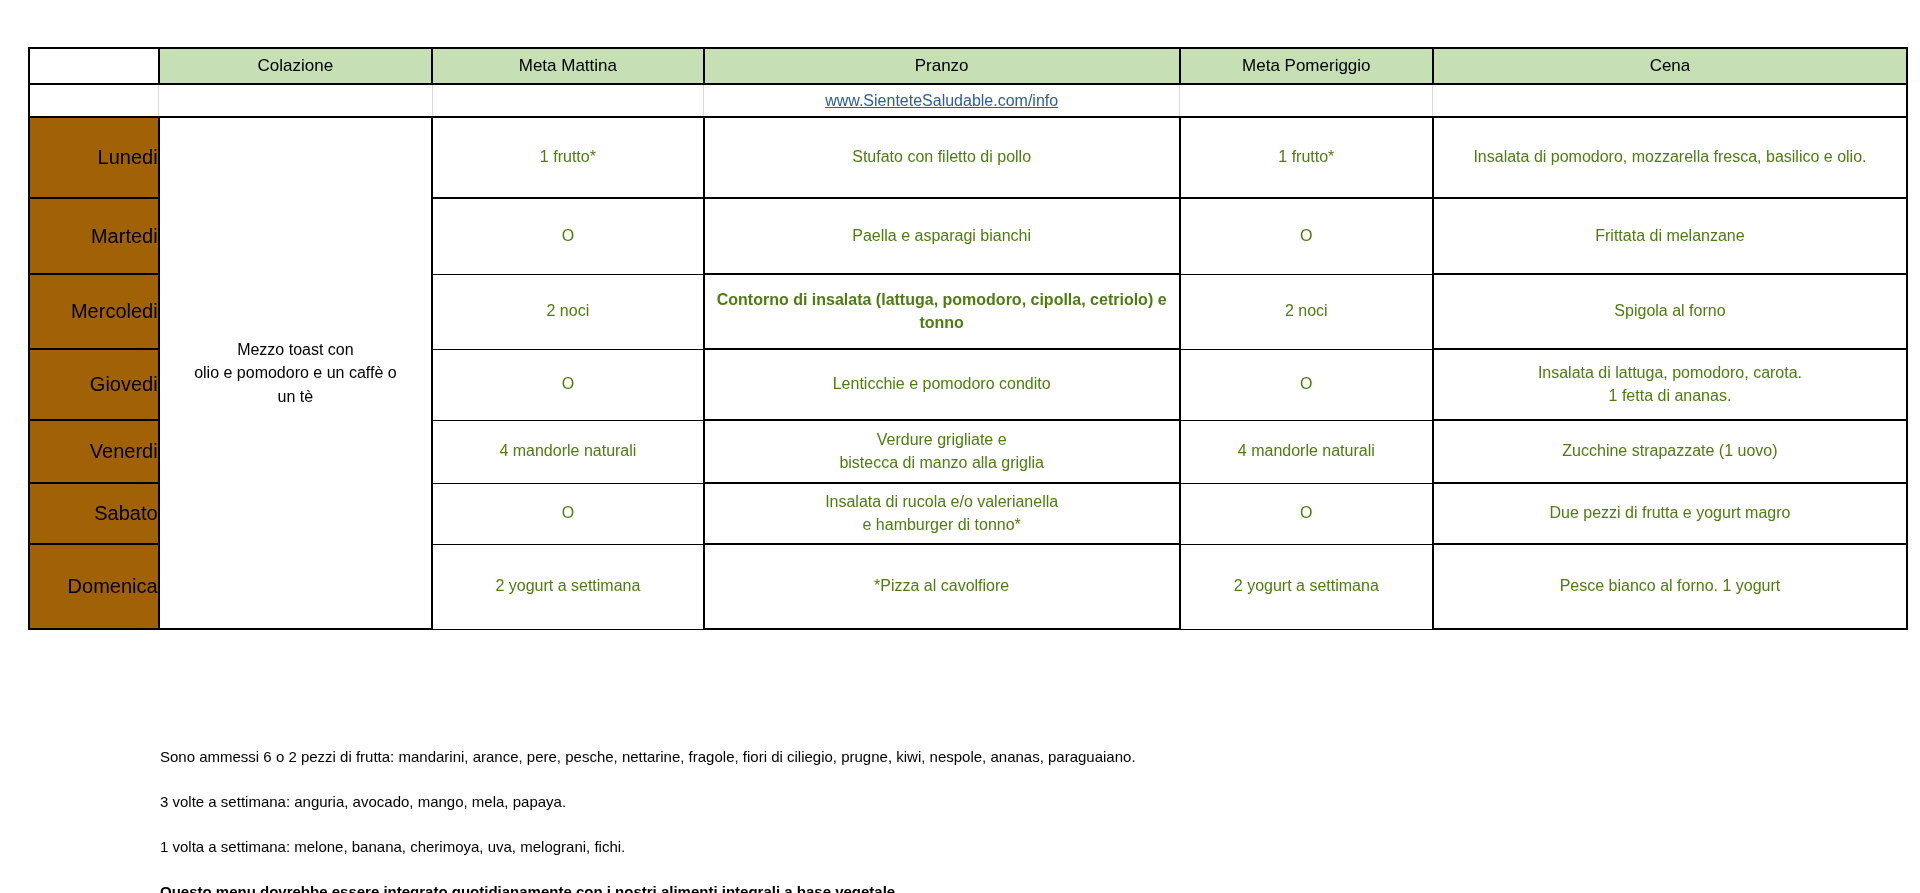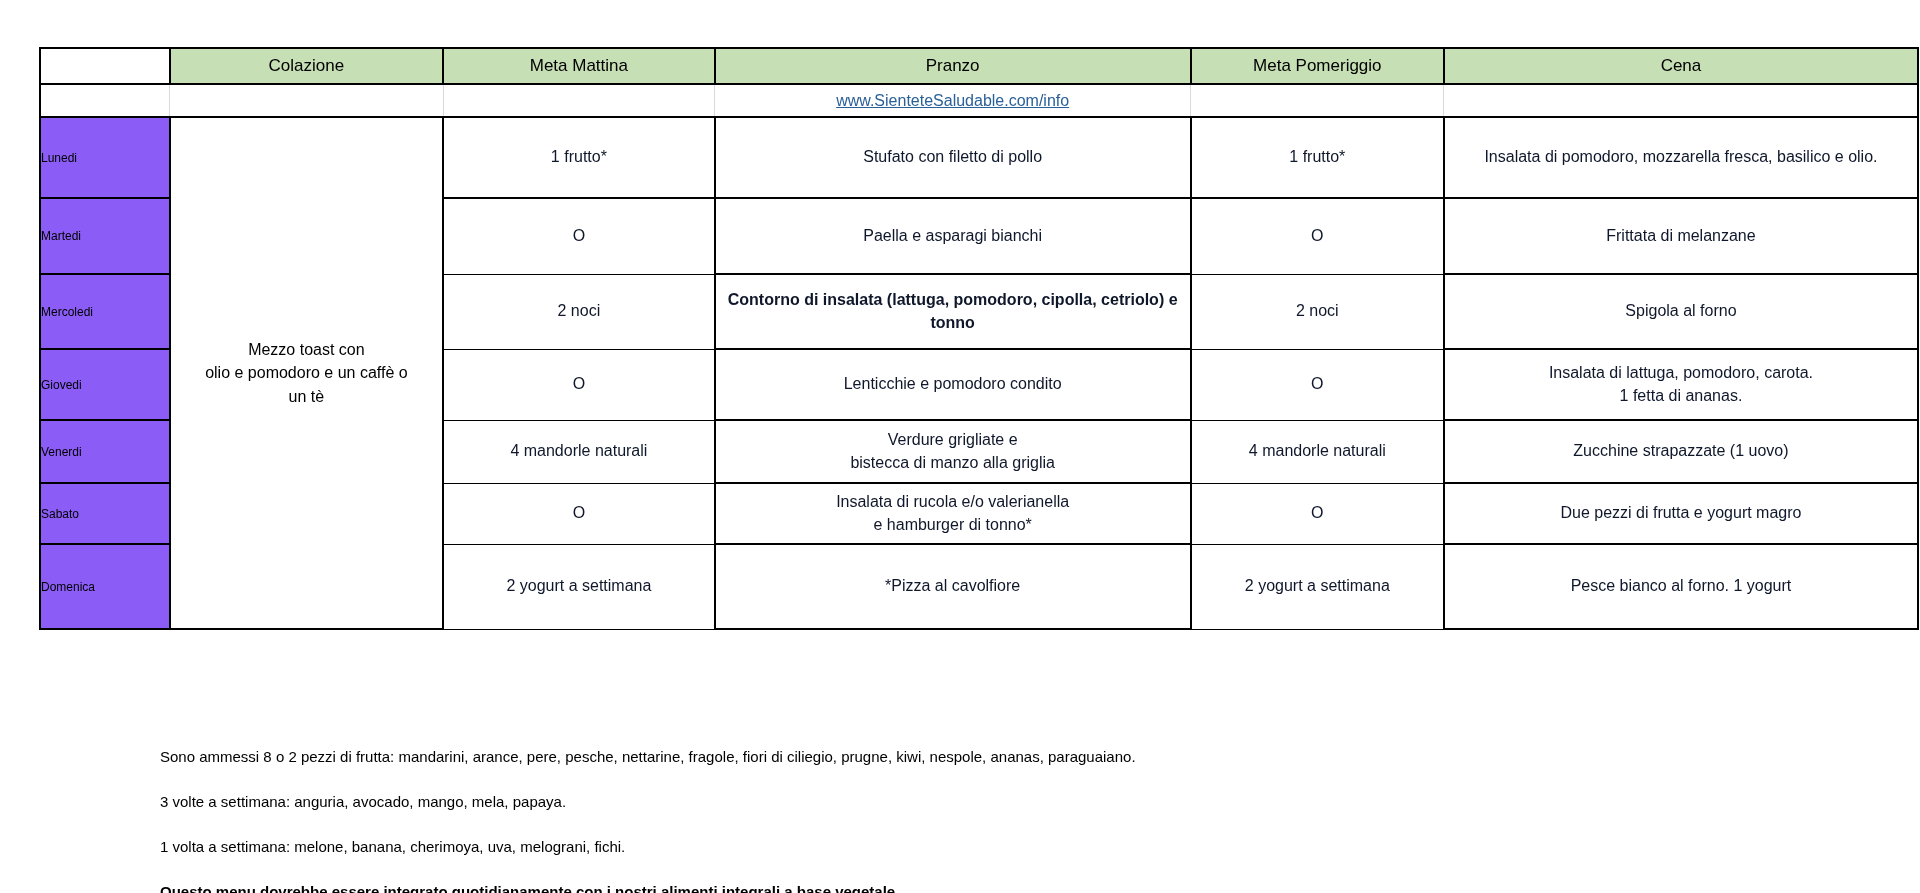--- a/index.html
+++ b/index.html
@@ -14,21 +14,21 @@
   .page {
     position: relative;
     width: 1920px;
     height: 893px;
     background: #ffffff;
   }
 
   
   .menu-table {
     position: absolute;
-    left: 39px;
+    left: 28px;
     top: 47px;
     width: 1880px;
     border-collapse: collapse;
     table-layout: fixed;
   }
   .menu-table td, .menu-table th {
     padding: 0;
     margin: 0;
     vertical-align: middle;
     font-weight: normal;
@@ -82,27 +82,27 @@
   }
   .site-link {
     font-size: 16px;
     color: #2a6099;
     text-decoration: underline;
     cursor: pointer;
   }
 
   
   .day-cell {
-    background: #8b5cf6;
+    background: #a16207;
     border: 2px solid #000000;
     vertical-align: bottom;
-    text-align: left;
+    text-align: right;
     padding-left: 8px;
     padding-bottom: 3px;
-    font-size: 12px;
+    font-size: 20px;
     font-weight: bold;
     color: #000000;
   }
 
   
   .colazione-cell {
     background: #ffffff;
     border: 2px solid #000000;
     text-align: center;
     vertical-align: middle;
@@ -115,21 +115,21 @@
   .body-cell {
     background: #ffffff;
     border-top: 2px solid #000000;
     border-bottom: 2px solid #000000;
     border-left: 2px solid #000000;
     border-right: 2px solid #000000;
     text-align: center;
     vertical-align: middle;
     font-size: 16px;
     line-height: 1.4;
-    color: #0f172a;
+    color: #4d7c0f;
     padding: 0 6px;
   }
   .thin-hz {
     border-top: 1px solid #000000;
     border-bottom: 1px solid #000000;
   }
   .va-bottom { vertical-align: bottom; padding-bottom: 4px; }
   .va-top    { vertical-align: top; padding-top: 6px; }
 
   
@@ -251,19 +251,19 @@
       <td class="day-cell">Domenica</td>
       <td class="body-cell thin-hz">2 yogurt a settimana</td>
       <td class="body-cell" style="white-space:pre-line;">*Pizza al cavolfiore</td>
       <td class="body-cell thin-hz">2 yogurt a settimana</td>
       <td class="body-cell" style="white-space:pre-line;">Pesce bianco al forno. 1 yogurt</td>
     </tr>
   </tbody>
     </table>
 
   <div class="notes">
-    <div class="note">Sono ammessi 8 o 2 pezzi di frutta: mandarini, arance, pere, pesche, nettarine, fragole, fiori di ciliegio, prugne, kiwi, nespole, ananas, paraguaiano.</div>
+    <div class="note">Sono ammessi 6 o 2 pezzi di frutta: mandarini, arance, pere, pesche, nettarine, fragole, fiori di ciliegio, prugne, kiwi, nespole, ananas, paraguaiano.</div>
     <div class="note">3 volte a settimana: anguria, avocado, mango, mela, papaya.</div>
     <div class="note">1 volta a settimana: melone, banana, cherimoya, uva, melograni, fichi.</div>
     <div class="note bold">Questo menu dovrebbe essere integrato quotidianamente con i nostri alimenti integrali a base vegetale.</div>
   </div>
 
 </div>
 
 </body></html>

